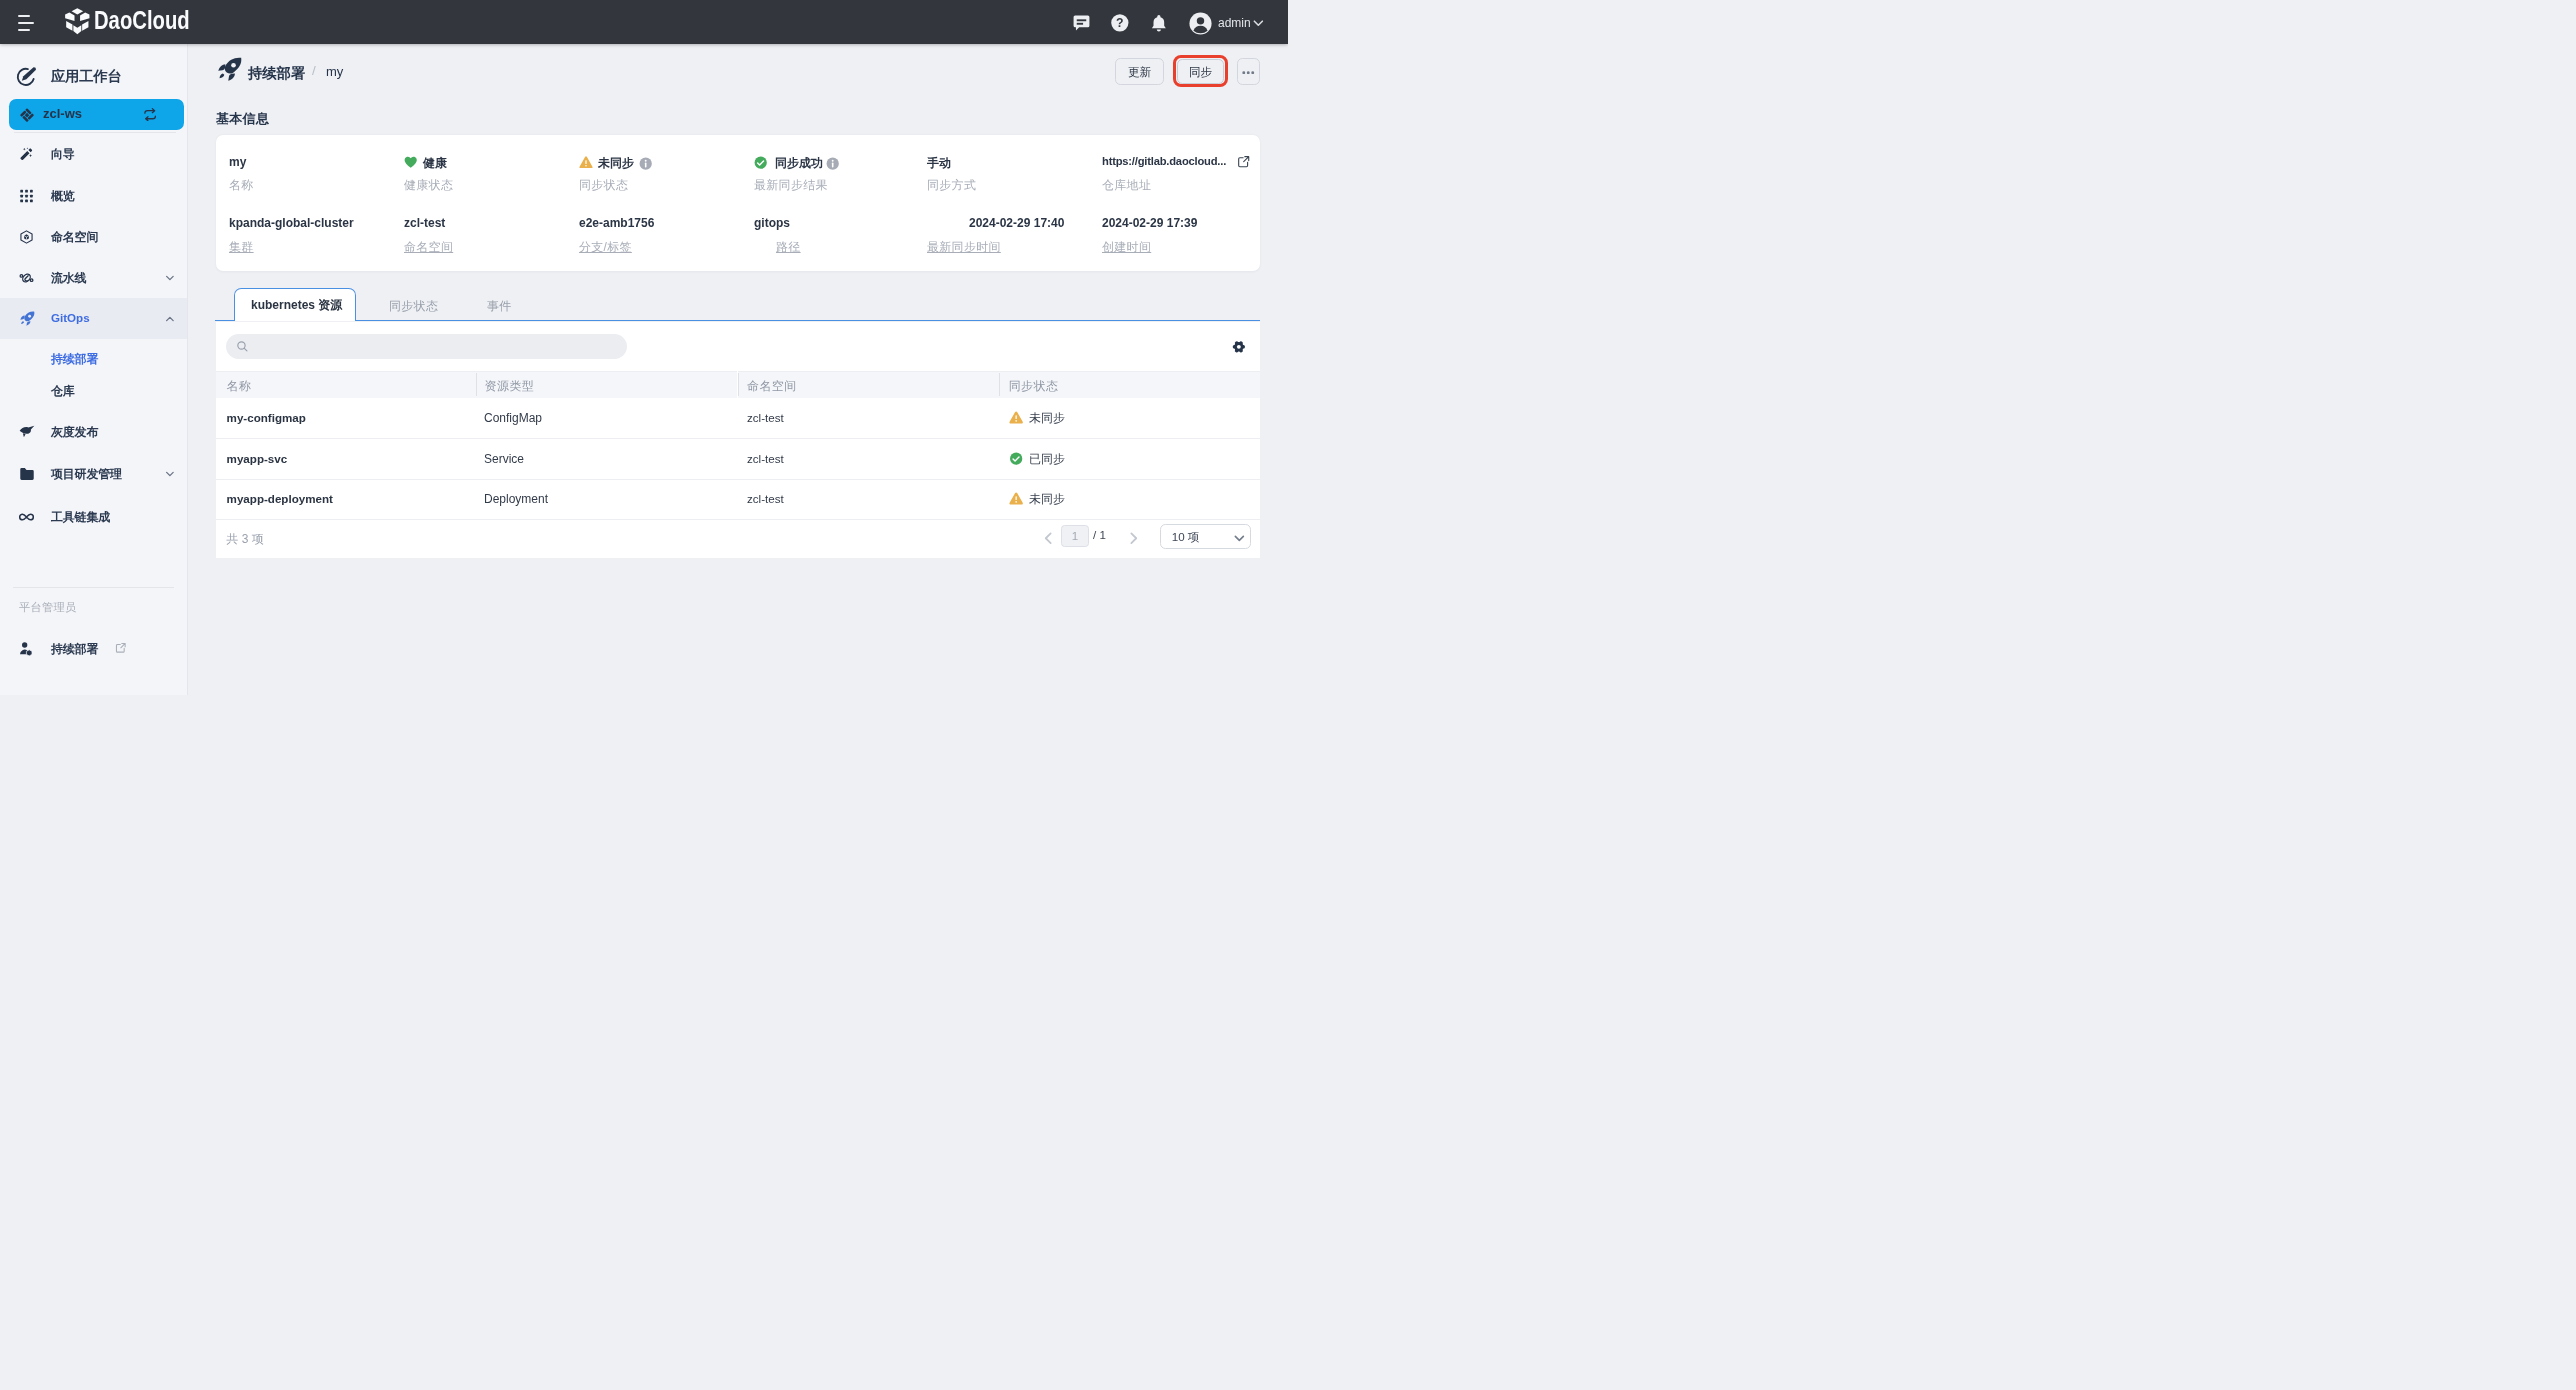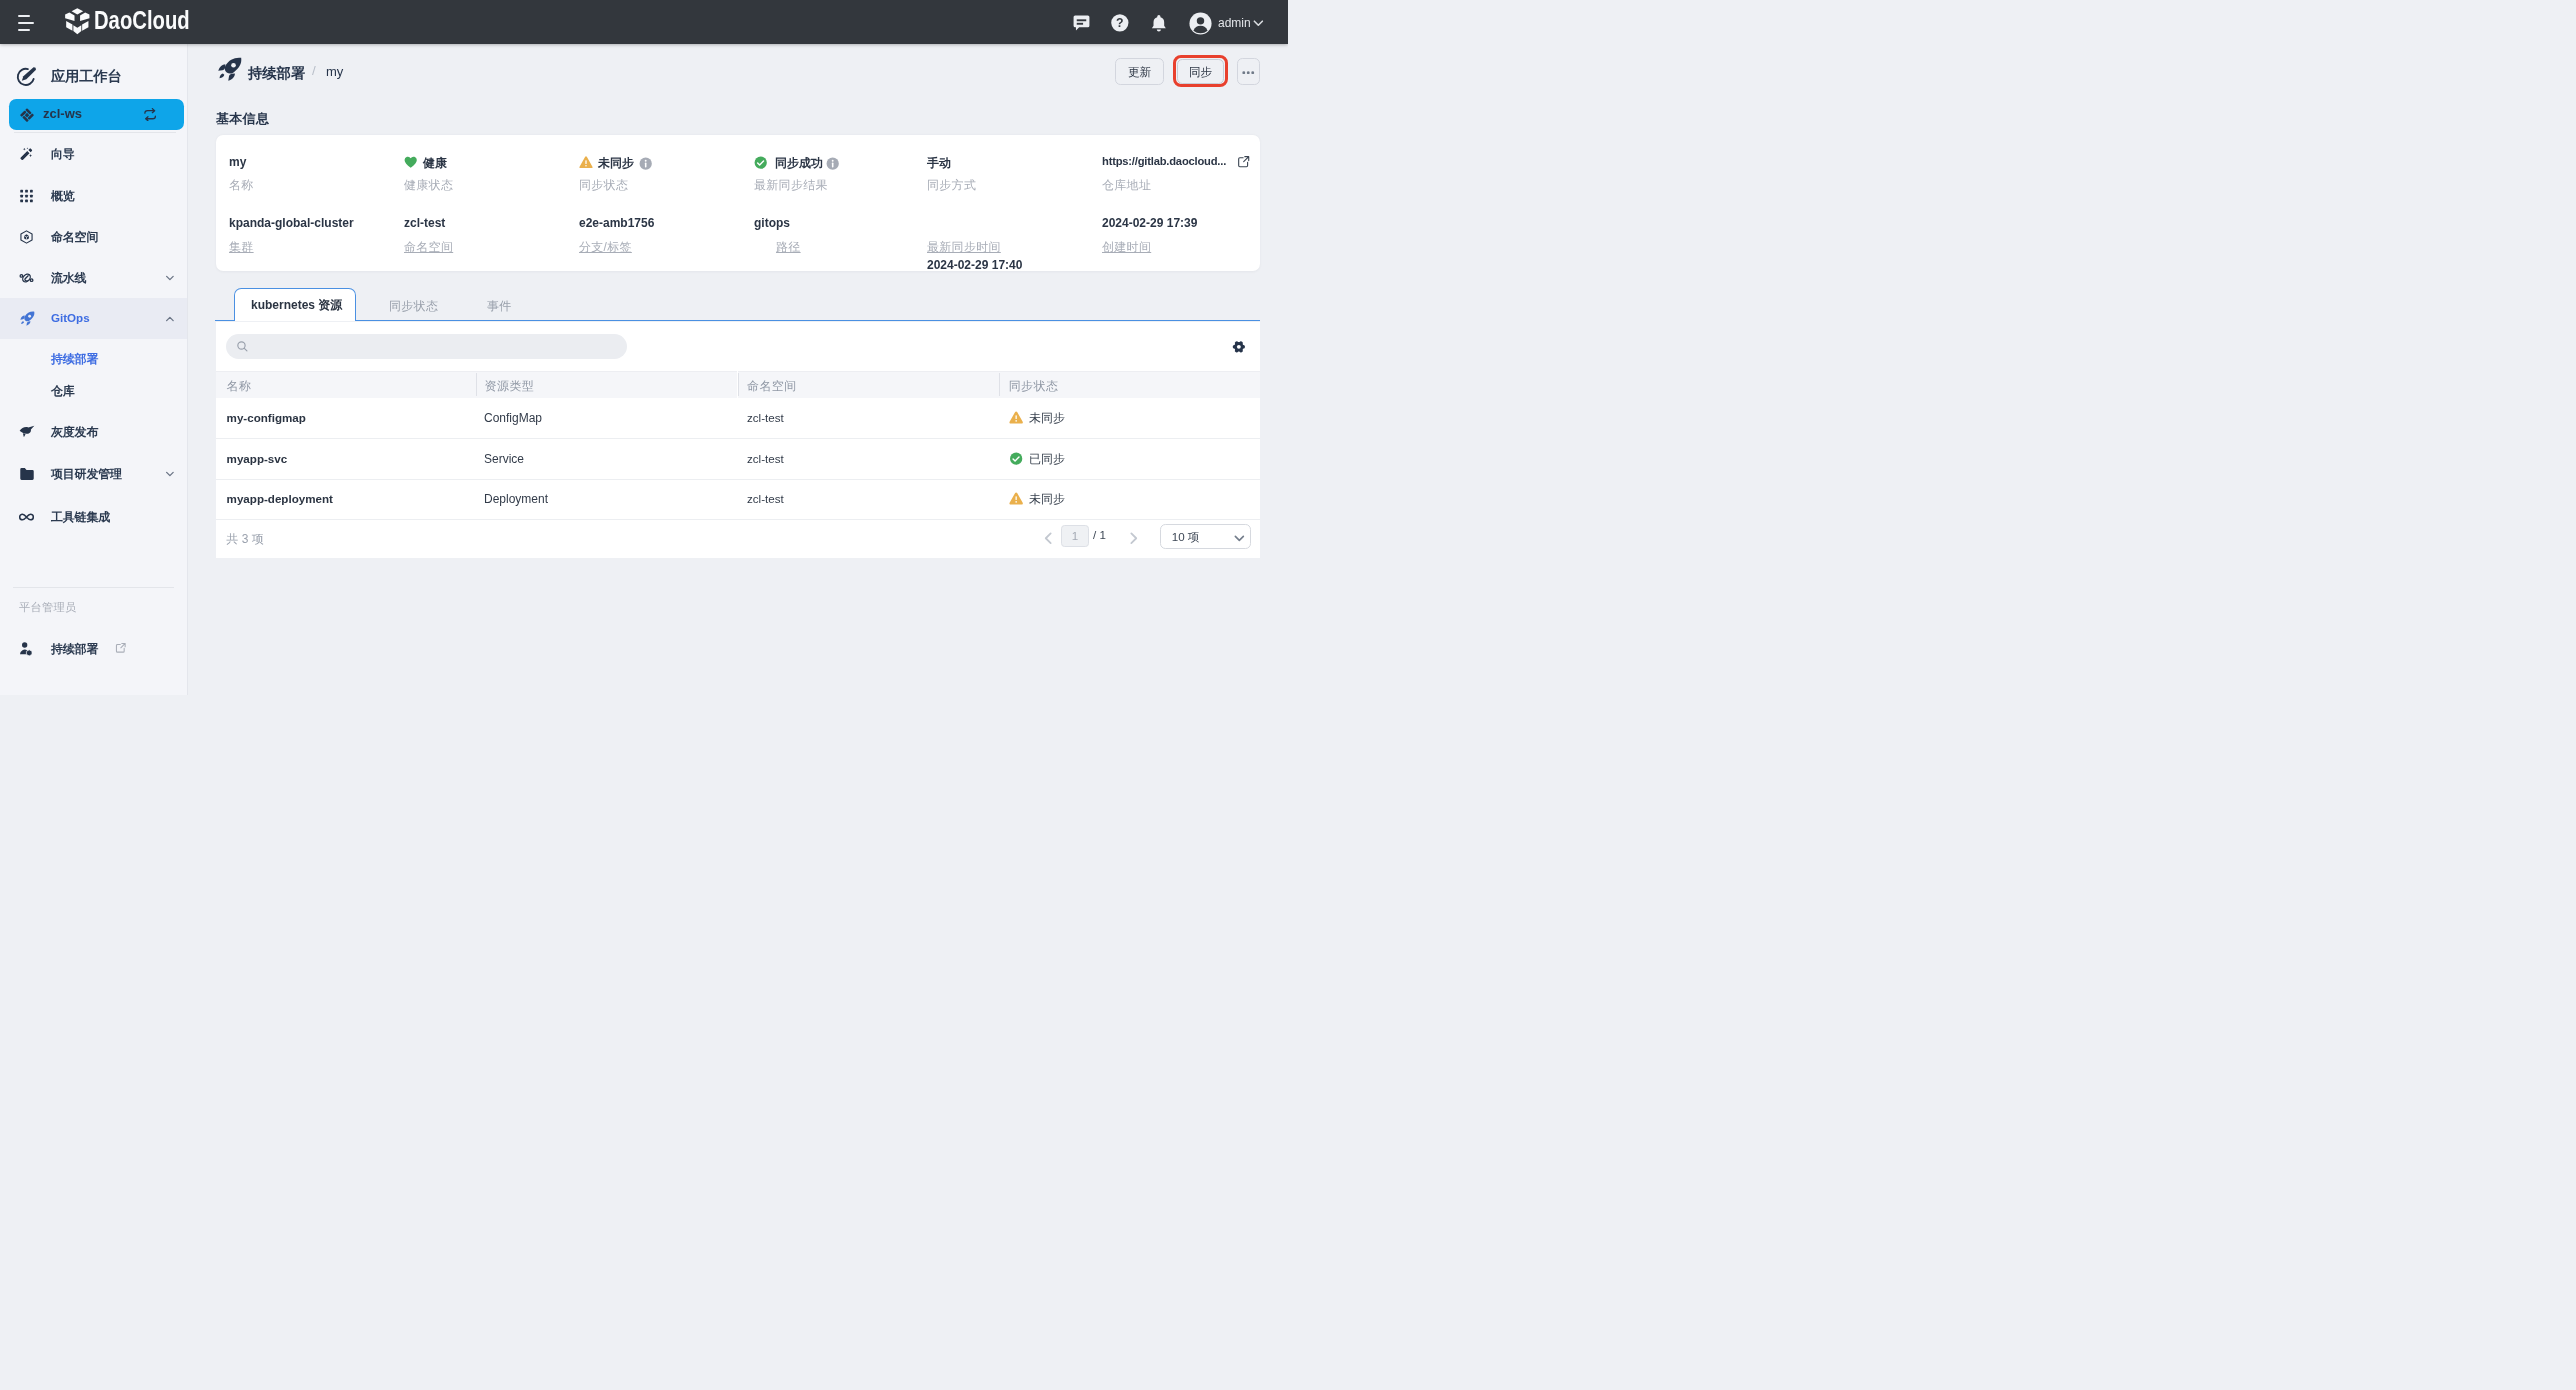--- a/index.html
+++ b/index.html
@@ -285,21 +285,21 @@
       <circle cx="12" cy="12" r="11" fill="#a6abb5"></circle>
       <rect x="10.6" y="9.8" width="2.8" height="9" rx="1.2" fill="#fff"></rect>
       <circle cx="12" cy="6.6" r="1.7" fill="#fff"></circle>
     </svg>
     <div class="clab r1l" style="left:538px;">最新同步结果</div>
     <div class="cval r2v" style="left:538px;">gitops</div>
     <div class="clab r2l" style="left:560px;">路径</div>
 
     <div class="cval r1v" style="left:711px;">手动</div>
     <div class="clab r1l" style="left:711px;">同步方式</div>
-    <div class="cval r2v" style="left:711px;margin-top:42px;">2024-02-29 17:40</div>
+    <div class="cval r2v" style="left:753px;">2024-02-29 17:40</div>
     <div class="clab r2l" style="left:711px;">最新同步时间</div>
 
     <div class="cval r1v" style="left:886px;font-weight:700;font-size:11.2px;letter-spacing:-0.2px;">https://gitlab.daocloud...</div>
     <svg class="abs" style="left:1021px;top:20px;" width="13.4" height="13.4" viewBox="0 0 24 24" fill="none" stroke="#3b4552" stroke-width="2" stroke-linecap="round" stroke-linejoin="round">
       <path d="M19 13 v6 a2 2 0 0 1-2 2 H5 a2 2 0 0 1-2-2 V7 a2 2 0 0 1 2-2 h6"></path>
       <path d="M14 3 h7 v7 M21 3 l-9 9"></path>
     </svg>
     <div class="clab r1l" style="left:886px;">仓库地址</div>
     <div class="cval r2v" style="left:886px;">2024-02-29 17:39</div>
     <div class="clab r2l" style="left:886px;">创建时间</div>

